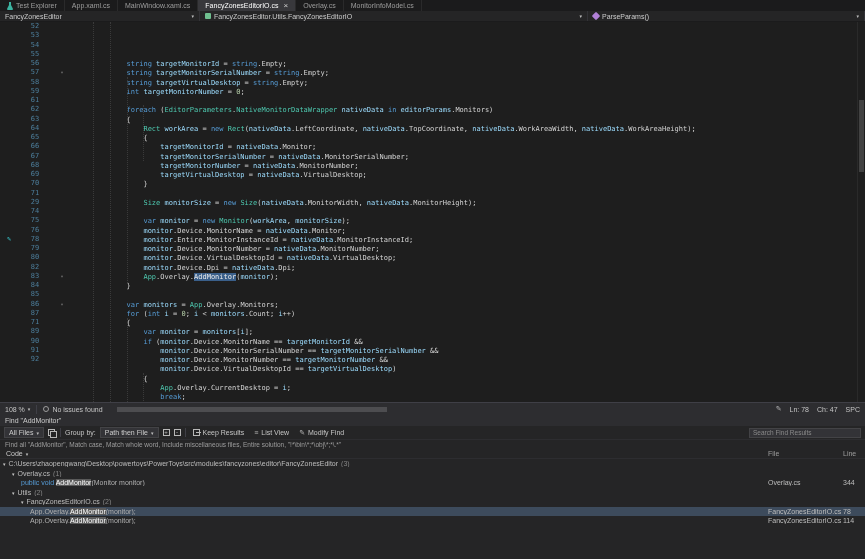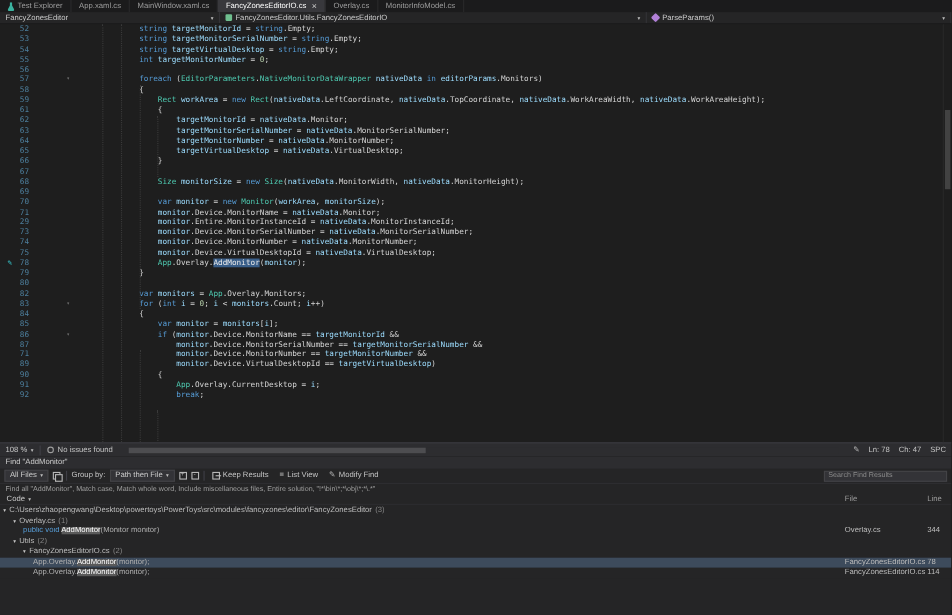--- a/index.html
+++ b/index.html
@@ -22,23 +22,23 @@
   .caret { font-size:5px; color:#bdbdbd; }
   .navico { width:6px; height:6px; border-radius:1px; display:inline-block; flex:0 0 auto; }
   .navico-class { background:#6fbf8f; }
   .navico-method { background:#b180d7; transform:rotate(45deg); }
 
   
   .editor { position:relative; flex:0 0 380px; background:#1e1e1e; overflow:hidden;
             font-family:"DejaVu Sans Mono", monospace; font-size:7px; }
   .eline { display:flex; height:9.25px; line-height:9.25px; white-space:pre; }
   .emargin { flex:0 0 18px; text-align:center; color:#35c3c9; font-size:7px; }
-  .elnum { flex:0 0 38px; text-align:left; padding-right:4px; color:var(--lnum,#4d7f9d); }
+  .elnum { flex:0 0 38px; text-align:center; padding-right:4px; color:var(--lnum,#4d7f9d); }
   .efold { flex:0 0 12px; text-align:center; color:#7a7a7a; font-size:5px; }
-  .etext { padding-left:8px; }
+  .etext { padding-left:8px;margin-top:38px; }
   .tk-k { color:var(--kw,#569cd6); } .tk-t { color:var(--ty,#4ec9b0); }
   .tk-v { color:var(--id,#9cdcfe); }
   .tk-n { color:var(--nu,#b5cea8); } .tk-c { color:var(--co,#57a64a); }
   .tk-p { color:var(--pl,#d4d4d4); }
   .tk-sel { background:var(--selbg,#3a5f8a); color:#eaeaea; }
   .tk-hl  { background:var(--matchbg,#5a5a5a); color:#ffffff; }
   .guide { position:absolute; width:0; border-left:1px dotted #3a3a3a; }
   .vscroll { position:absolute; top:0; right:0; bottom:0; width:8px; background:#1e1e1e; border-left:1px solid #2a2a2a; }
   .vthumb { position:absolute; left:1px; right:1px; top:78px; height:72px; background:#424242; }
 
@@ -155,23 +155,23 @@
         <div class="eline"><span class="emargin"></span><span class="elnum">63</span><span class="efold"></span><span class="etext"><span class="tk tk-p">                    </span><span class="tk tk-v">targetMonitorSerialNumber</span><span class="tk tk-p"> = </span><span class="tk tk-v">nativeData</span><span class="tk tk-p">.MonitorSerialNumber;</span></span></div>
         <div class="eline"><span class="emargin"></span><span class="elnum">64</span><span class="efold"></span><span class="etext"><span class="tk tk-p">                    </span><span class="tk tk-v">targetMonitorNumber</span><span class="tk tk-p"> = </span><span class="tk tk-v">nativeData</span><span class="tk tk-p">.MonitorNumber;</span></span></div>
         <div class="eline"><span class="emargin"></span><span class="elnum">65</span><span class="efold"></span><span class="etext"><span class="tk tk-p">                    </span><span class="tk tk-v">targetVirtualDesktop</span><span class="tk tk-p"> = </span><span class="tk tk-v">nativeData</span><span class="tk tk-p">.VirtualDesktop;</span></span></div>
         <div class="eline"><span class="emargin"></span><span class="elnum">66</span><span class="efold"></span><span class="etext"><span class="tk tk-p">                }</span></span></div>
         <div class="eline"><span class="emargin"></span><span class="elnum">67</span><span class="efold"></span><span class="etext"></span></div>
         <div class="eline"><span class="emargin"></span><span class="elnum">68</span><span class="efold"></span><span class="etext"><span class="tk tk-p">                </span><span class="tk tk-t">Size</span><span class="tk tk-p"> </span><span class="tk tk-v">monitorSize</span><span class="tk tk-p"> = </span><span class="tk tk-k">new</span><span class="tk tk-p"> </span><span class="tk tk-t">Size</span><span class="tk tk-p">(</span><span class="tk tk-v">nativeData</span><span class="tk tk-p">.MonitorWidth, </span><span class="tk tk-v">nativeData</span><span class="tk tk-p">.MonitorHeight);</span></span></div>
         <div class="eline"><span class="emargin"></span><span class="elnum">69</span><span class="efold"></span><span class="etext"></span></div>
         <div class="eline"><span class="emargin"></span><span class="elnum">70</span><span class="efold"></span><span class="etext"><span class="tk tk-p">                </span><span class="tk tk-k">var</span><span class="tk tk-p"> </span><span class="tk tk-v">monitor</span><span class="tk tk-p"> = </span><span class="tk tk-k">new</span><span class="tk tk-p"> </span><span class="tk tk-t">Monitor</span><span class="tk tk-p">(</span><span class="tk tk-v">workArea</span><span class="tk tk-p">, </span><span class="tk tk-v">monitorSize</span><span class="tk tk-p">);</span></span></div>
         <div class="eline"><span class="emargin"></span><span class="elnum">71</span><span class="efold"></span><span class="etext"><span class="tk tk-p">                </span><span class="tk tk-v">monitor</span><span class="tk tk-p">.Device.MonitorName = </span><span class="tk tk-v">nativeData</span><span class="tk tk-p">.Monitor;</span></span></div>
         <div class="eline"><span class="emargin"></span><span class="elnum">29</span><span class="efold"></span><span class="etext"><span class="tk tk-p">                </span><span class="tk tk-v">monitor</span><span class="tk tk-p">.Entire.MonitorInstanceId = </span><span class="tk tk-v">nativeData</span><span class="tk tk-p">.MonitorInstanceId;</span></span></div>
-        <div class="eline"><span class="emargin"></span><span class="elnum">73</span><span class="efold"></span><span class="etext"><span class="tk tk-p">                </span><span class="tk tk-v">monitor</span><span class="tk tk-p">.Device.MonitorSerialNumber = </span><span class="tk tk-v">nativeData</span><span class="tk tk-p">.MonitorSerialNumber;</span></span></div>
         <div class="eline"><span class="emargin"></span><span class="elnum">74</span><span class="efold"></span><span class="etext"><span class="tk tk-p">                </span><span class="tk tk-v">monitor</span><span class="tk tk-p">.Device.MonitorNumber = </span><span class="tk tk-v">nativeData</span><span class="tk tk-p">.MonitorNumber;</span></span></div>
         <div class="eline"><span class="emargin"></span><span class="elnum">75</span><span class="efold"></span><span class="etext"><span class="tk tk-p">                </span><span class="tk tk-v">monitor</span><span class="tk tk-p">.Device.VirtualDesktopId = </span><span class="tk tk-v">nativeData</span><span class="tk tk-p">.VirtualDesktop;</span></span></div>
+        <div class="eline"><span class="emargin"></span><span class="elnum">76</span><span class="efold"></span><span class="etext"><span class="tk tk-p">                </span><span class="tk tk-v">monitor</span><span class="tk tk-p">.Device.Dpi = </span><span class="tk tk-v">nativeData</span><span class="tk tk-p">.Dpi;</span></span></div>
         <div class="eline"><span class="emargin">✎</span><span class="elnum">78</span><span class="efold"></span><span class="etext"><span class="tk tk-p">                </span><span class="tk tk-t">App</span><span class="tk tk-p">.Overlay.</span><span class="tk tk-sel">AddMonitor</span><span class="tk tk-p">(</span><span class="tk tk-v">monitor</span><span class="tk tk-p">);</span></span></div>
         <div class="eline"><span class="emargin"></span><span class="elnum">79</span><span class="efold"></span><span class="etext"><span class="tk tk-p">            }</span></span></div>
         <div class="eline"><span class="emargin"></span><span class="elnum">80</span><span class="efold"></span><span class="etext"></span></div>
         <div class="eline"><span class="emargin"></span><span class="elnum">82</span><span class="efold"></span><span class="etext"><span class="tk tk-p">            </span><span class="tk tk-k">var</span><span class="tk tk-p"> </span><span class="tk tk-v">monitors</span><span class="tk tk-p"> = </span><span class="tk tk-t">App</span><span class="tk tk-p">.Overlay.Monitors;</span></span></div>
         <div class="eline"><span class="emargin"></span><span class="elnum">83</span><span class="efold">▾</span><span class="etext"><span class="tk tk-p">            </span><span class="tk tk-k">for</span><span class="tk tk-p"> (</span><span class="tk tk-k">int</span><span class="tk tk-p"> </span><span class="tk tk-v">i</span><span class="tk tk-p"> = </span><span class="tk tk-n">0</span><span class="tk tk-p">; </span><span class="tk tk-v">i</span><span class="tk tk-p"> &lt; </span><span class="tk tk-v">monitors</span><span class="tk tk-p">.Count; </span><span class="tk tk-v">i</span><span class="tk tk-p">++)</span></span></div>
         <div class="eline"><span class="emargin"></span><span class="elnum">84</span><span class="efold"></span><span class="etext"><span class="tk tk-p">            {</span></span></div>
         <div class="eline"><span class="emargin"></span><span class="elnum">85</span><span class="efold"></span><span class="etext"><span class="tk tk-p">                </span><span class="tk tk-k">var</span><span class="tk tk-p"> </span><span class="tk tk-v">monitor</span><span class="tk tk-p"> = </span><span class="tk tk-v">monitors</span><span class="tk tk-p">[</span><span class="tk tk-v">i</span><span class="tk tk-p">];</span></span></div>
         <div class="eline"><span class="emargin"></span><span class="elnum">86</span><span class="efold">▾</span><span class="etext"><span class="tk tk-p">                </span><span class="tk tk-k">if</span><span class="tk tk-p"> (</span><span class="tk tk-v">monitor</span><span class="tk tk-p">.Device.MonitorName == </span><span class="tk tk-v">targetMonitorId</span><span class="tk tk-p"> &amp;&amp;</span></span></div>
         <div class="eline"><span class="emargin"></span><span class="elnum">87</span><span class="efold"></span><span class="etext"><span class="tk tk-p">                    </span><span class="tk tk-v">monitor</span><span class="tk tk-p">.Device.MonitorSerialNumber == </span><span class="tk tk-v">targetMonitorSerialNumber</span><span class="tk tk-p"> &amp;&amp;</span></span></div>
         <div class="eline"><span class="emargin"></span><span class="elnum">71</span><span class="efold"></span><span class="etext"><span class="tk tk-p">                    </span><span class="tk tk-v">monitor</span><span class="tk tk-p">.Device.MonitorNumber == </span><span class="tk tk-v">targetMonitorNumber</span><span class="tk tk-p"> &amp;&amp;</span></span></div>

